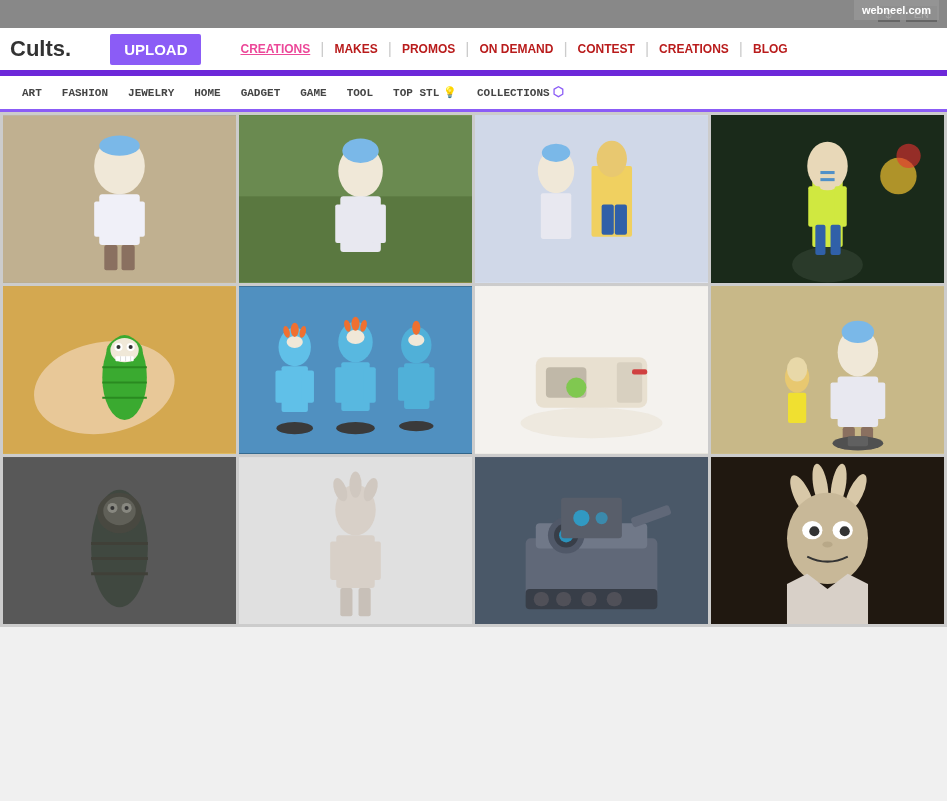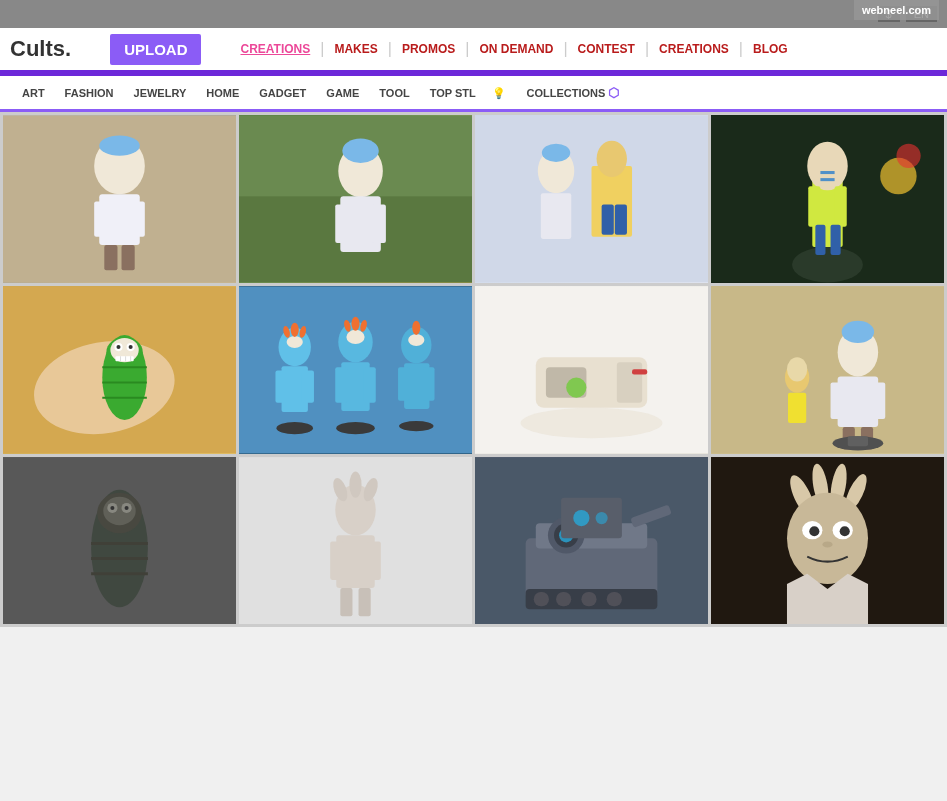--- a/index.html
+++ b/index.html
@@ -112,20 +112,21 @@
       color: #444;
     }
     .sub-nav a {
       text-decoration: none;
       color: #444;
       padding: 0 10px;
       white-space: nowrap;
       line-height: 36px;
       font-size: 11px;
       font-weight: bold;
+      font-family: Liberation Mono, monospace;
     }
 
     
     .watermark {
       position: fixed;
       top: 0;
       right: 8px;
       background: rgba(150,150,150,0.85);
       color: #fff;
       font-size: 11px;
@@ -212,21 +213,21 @@
 </nav>
 
 <div class="sub-nav">
   <a href="#">ART</a>
   <a href="#">FASHION</a>
   <a href="#">JEWELRY</a>
   <a href="#">HOME</a>
   <a href="#">GADGET</a>
   <a href="#">GAME</a>
   <a href="#">TOOL</a>
-  <a href="#" style="display:flex;align-items:center;gap:17px;">
+  <a href="#" style="display:flex;align-items:center;gap:4px;">
     <span>TOP STL</span>
     <span style="color:#f0c030;">💡</span>
   </a>
   <a href="#" style="display:flex;align-items:center;gap:3px;">
     <span>COLLECTIONS</span>
     <span style="color:#8b5cf6;font-size:13px;">⬡</span>
   </a>
 </div>
 
 <div class="grid">

